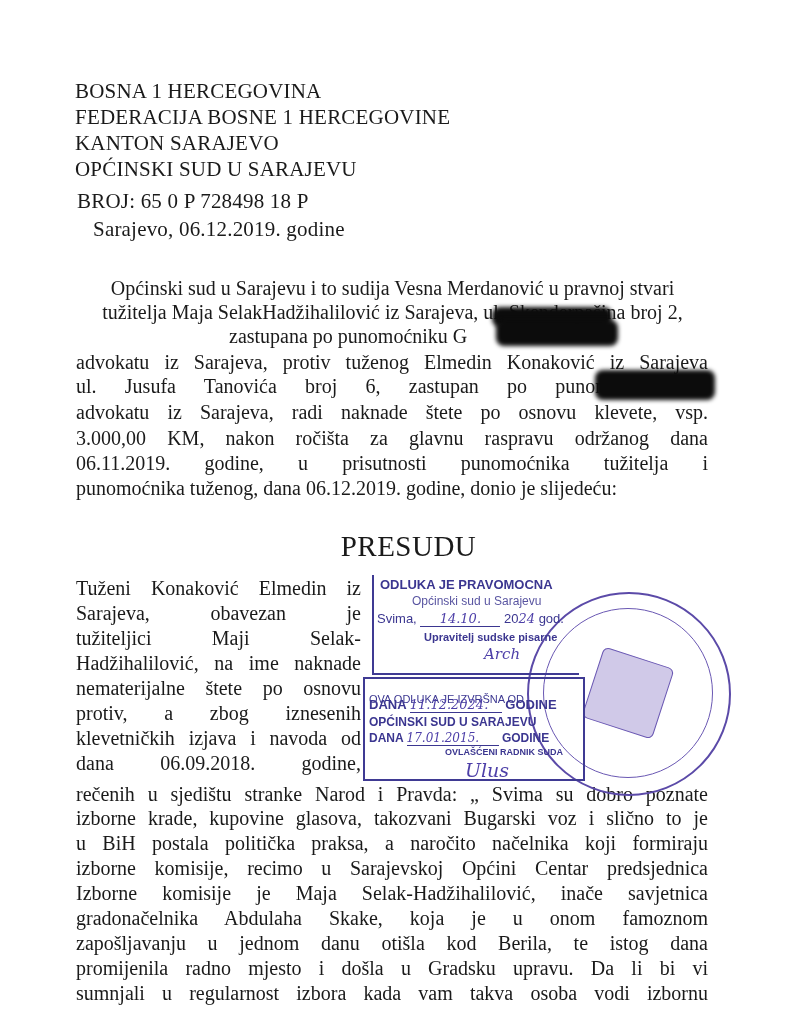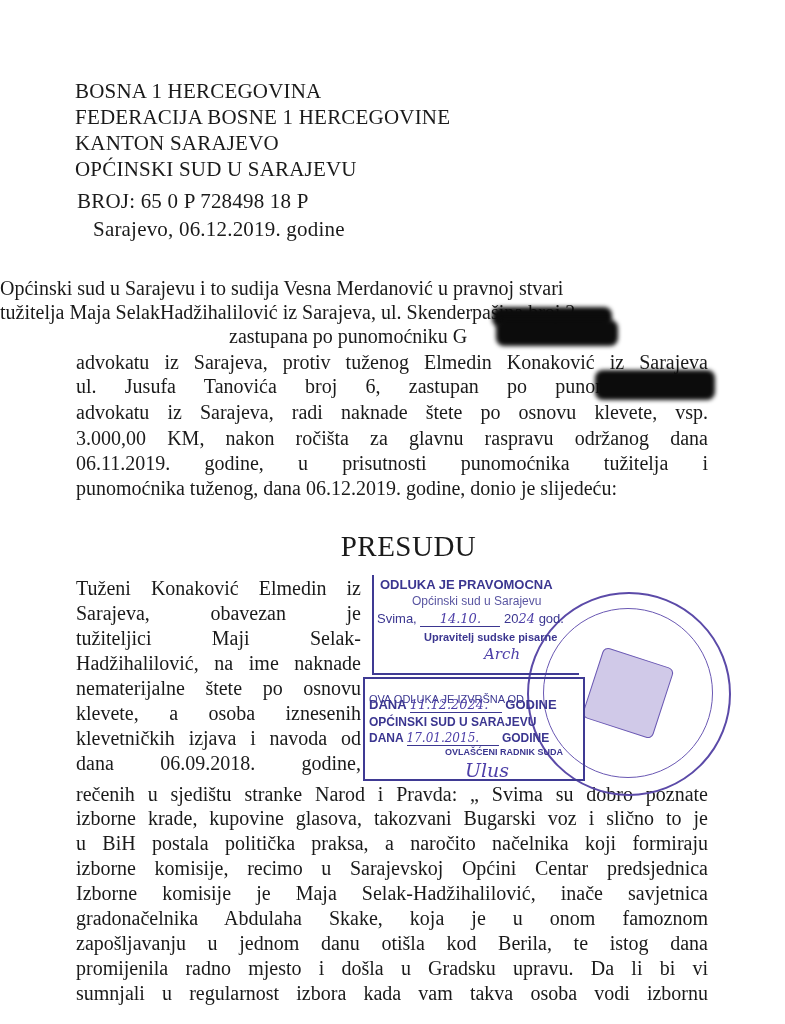--- a/index.html
+++ b/index.html
@@ -9,21 +9,21 @@
       font-family: "Liberation Serif", "DejaVu Serif", serif;
       color: #1a1a1a;
     }
     .header-line {
       position: absolute; left: 75px;
       font-size: 21px; line-height: 26px; white-space: nowrap; letter-spacing: 0.2px;
     }
     .p-line {
       position: absolute; font-size: 20px; line-height: 24px; white-space: nowrap;
     }
-    .center { left: 0; width: 785px; }
+    .center { left: 0; width: 785px; text-align: center; }
     .just {
       left: 76px; width: 632px; text-align: justify; text-align-last: justify;
     }
     .just-last { left: 76px; width: 632px; text-align: left; }
     .narrow {
       left: 76px; width: 285px; text-align: justify; text-align-last: justify;
     }
     .redact {
       position: absolute; background: #0c0c0c; border-radius: 8px;
       filter: blur(2px);
@@ -82,21 +82,21 @@
 <div class="redact" style="left:595px;top:370px;width:120px;height:30px"></div>
 
 <div class="title">PRESUDU</div>
 
 <div>
   <div class="p-line narrow" style="top:576px">Tuženi Konaković Elmedin iz</div>
   <div class="p-line narrow" style="top:601px">Sarajeva, obavezan je</div>
   <div class="p-line narrow" style="top:626px">tužiteljici Maji Selak-</div>
   <div class="p-line narrow" style="top:651px">Hadžihalilović, na ime naknade</div>
   <div class="p-line narrow" style="top:676px">nematerijalne štete po osnovu</div>
-  <div class="p-line narrow" style="top:701px">klevete, a osoba iznesenih</div>
+  <div class="p-line narrow" style="top:701px">protiv, a zbog iznesenih</div>
   <div class="p-line narrow" style="top:726px">klevetničkih izjava i navoda od</div>
   <div class="p-line narrow" style="top:751px">dana 06.09.2018. godine,</div>
 
   <div class="p-line just" style="top:782px">rečenih u sjedištu stranke Narod i Pravda: „ Svima su dobro poznate</div>
   <div class="p-line just" style="top:806px">izborne krade, kupovine glasova, takozvani Bugarski voz i slično to je</div>
   <div class="p-line just" style="top:831px">u BiH postala politička praksa, a naročito načelnika koji formiraju</div>
   <div class="p-line just" style="top:856px">izborne komisije, recimo u Sarajevskoj Općini Centar predsjednica</div>
   <div class="p-line just" style="top:881px">Izborne komisije je Maja Selak-Hadžihalilović, inače savjetnica</div>
   <div class="p-line just" style="top:906px">gradonačelnika Abdulaha Skake, koja je u onom famoznom</div>
   <div class="p-line just" style="top:931px">zapošljavanju u jednom danu otišla kod Berila, te istog dana</div>

